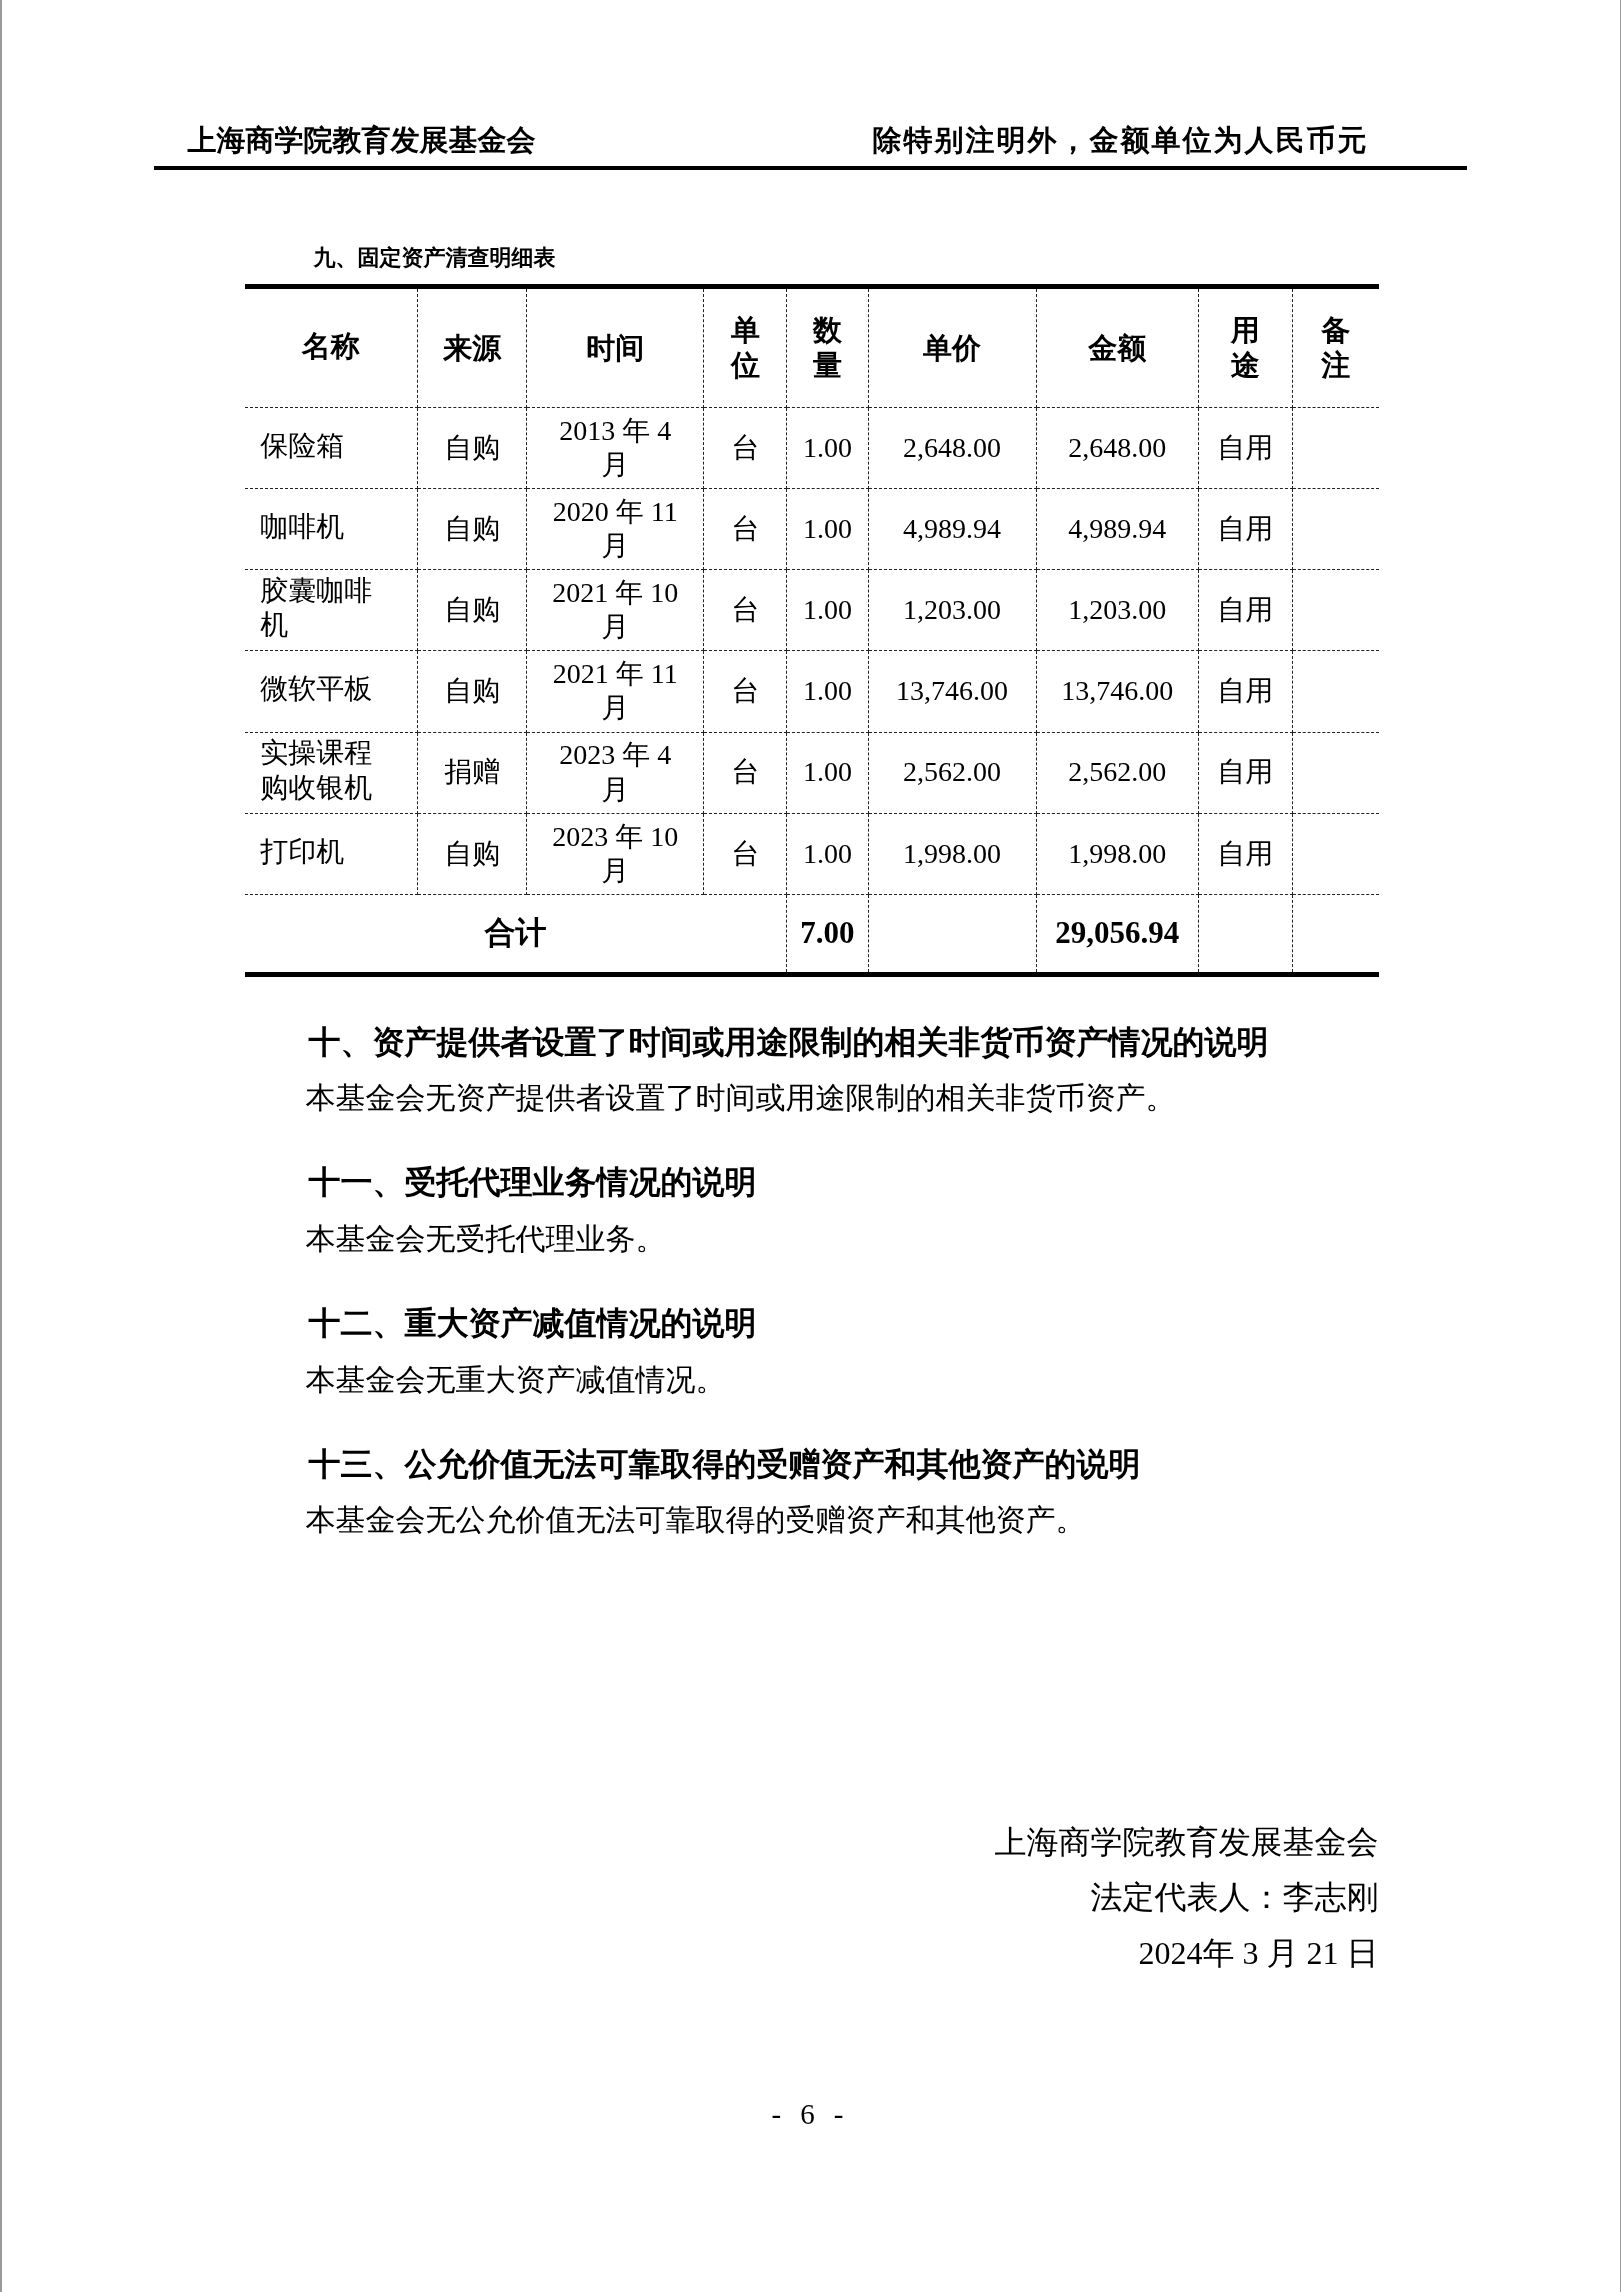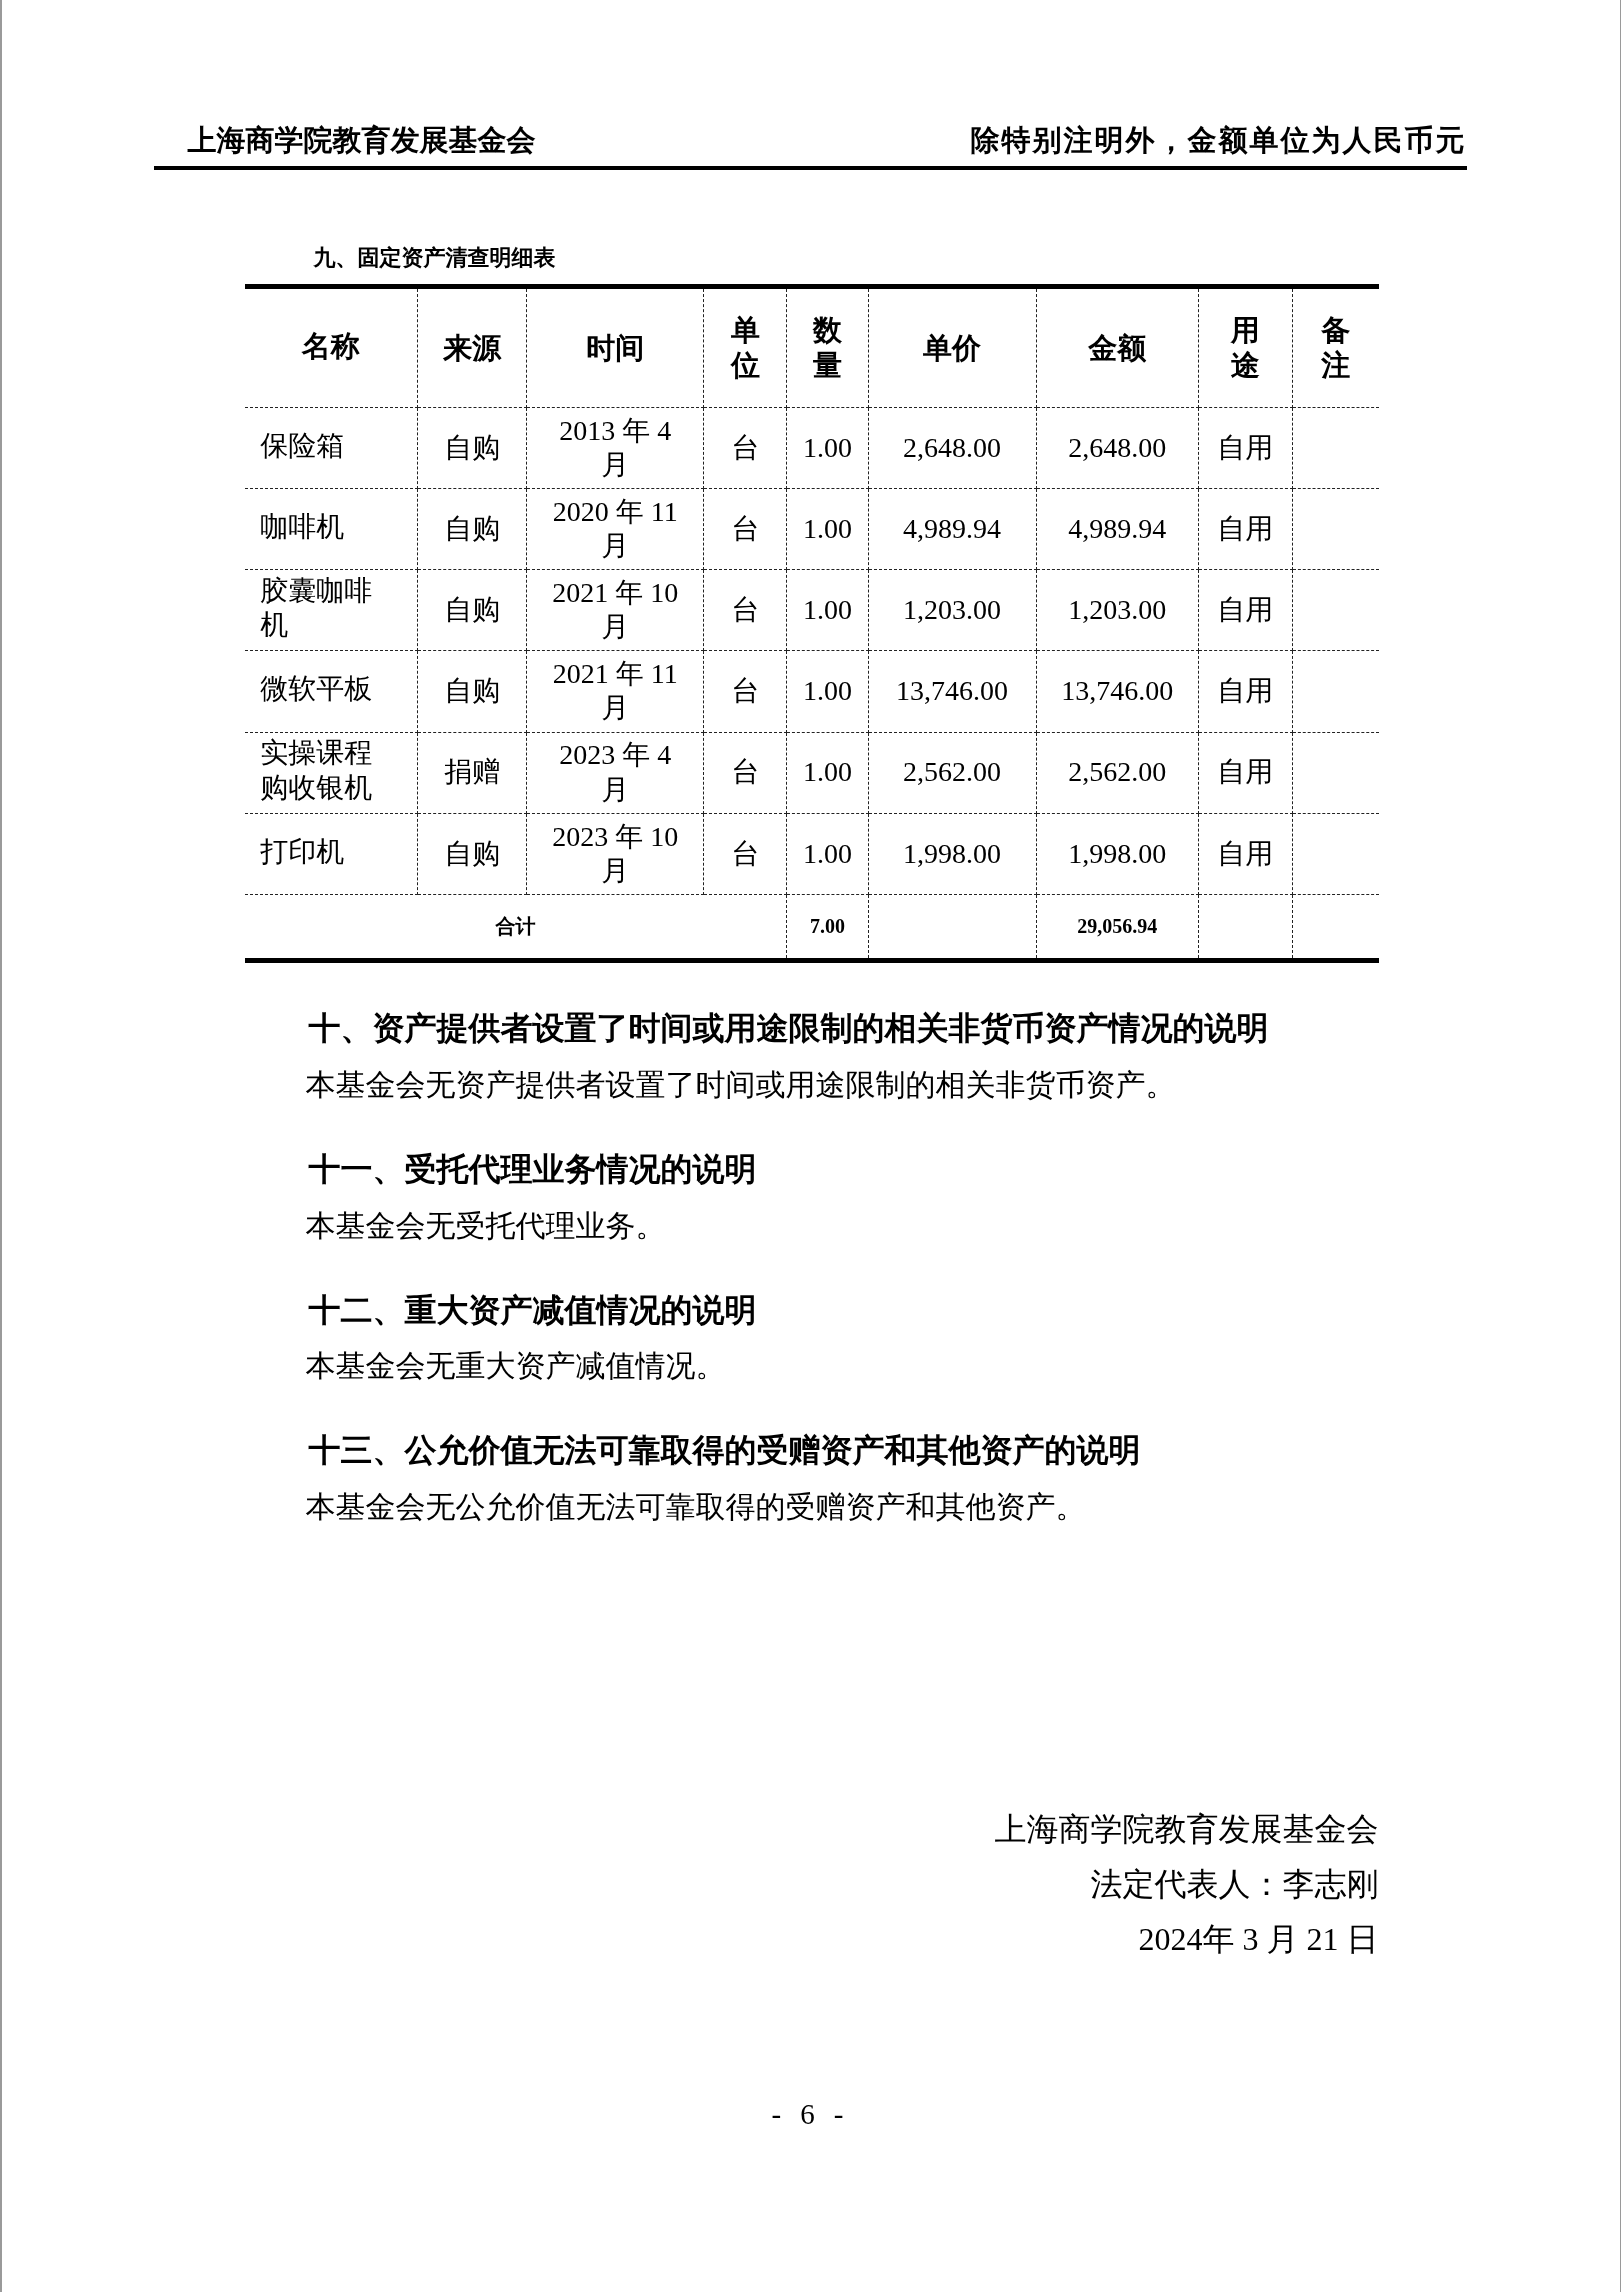--- a/index.html
+++ b/index.html
@@ -13,21 +13,21 @@
     font-family:"Liberation Serif", serif;
     overflow:hidden;
   }
   
   .pg-header {
     display:flex; justify-content:space-between; align-items:flex-end;
     margin:123px 153px 0 186px;
     font-family:"Liberation Sans", sans-serif;
     font-weight:bold; font-size:29px; line-height:1.2;
   }
-  .pg-header .right { letter-spacing:2px; }
+  .pg-header .right { margin-right:98px; letter-spacing:2px; }
   .header-rule {
     height:0; border-bottom:4.9px solid #000;
     margin:7.8px 153px 0 152px;
   }
   
   .section-title {
     margin:73px 0 11.8px 312px;
     font-family:"Liberation Sans", sans-serif;
     font-weight:bold; font-size:22px;
   }
@@ -51,21 +51,21 @@
   table.assets th {
     border-top:none;
     font-family:"Liberation Sans", sans-serif;
     font-weight:bold; font-size:29px;
     padding:23.5px 3.9px;
   }
   table.assets th:first-child, table.assets td:first-child { border-left:none;font-family:Liberation Mono, monospace; }
   table.assets th:last-child,  table.assets td:last-child  { border-right:none; }
   table.assets tr:last-child td { border-bottom:none; }
   table.assets td.c-name { text-align:left; padding-left:15.7px; }
-  table.assets tr.total-row td { padding:19.6px 3.9px; font-weight:bold; font-size:20px; }
+  table.assets tr.total-row td { padding:19.6px 3.9px; font-weight:bold; font-size:31px; }
   table.assets tr.total-row td.t-label { font-family:"Liberation Sans", sans-serif; }
   
   .sec-h {
     margin:45px 118px 0 307px;
     font-family:"Liberation Sans", sans-serif;
     font-weight:bold; font-size:32px; line-height:1.25;
   }
   .sec-b {
     margin:16.7px 118px 0 304px;
     font-size:30px; line-height:1.3;

